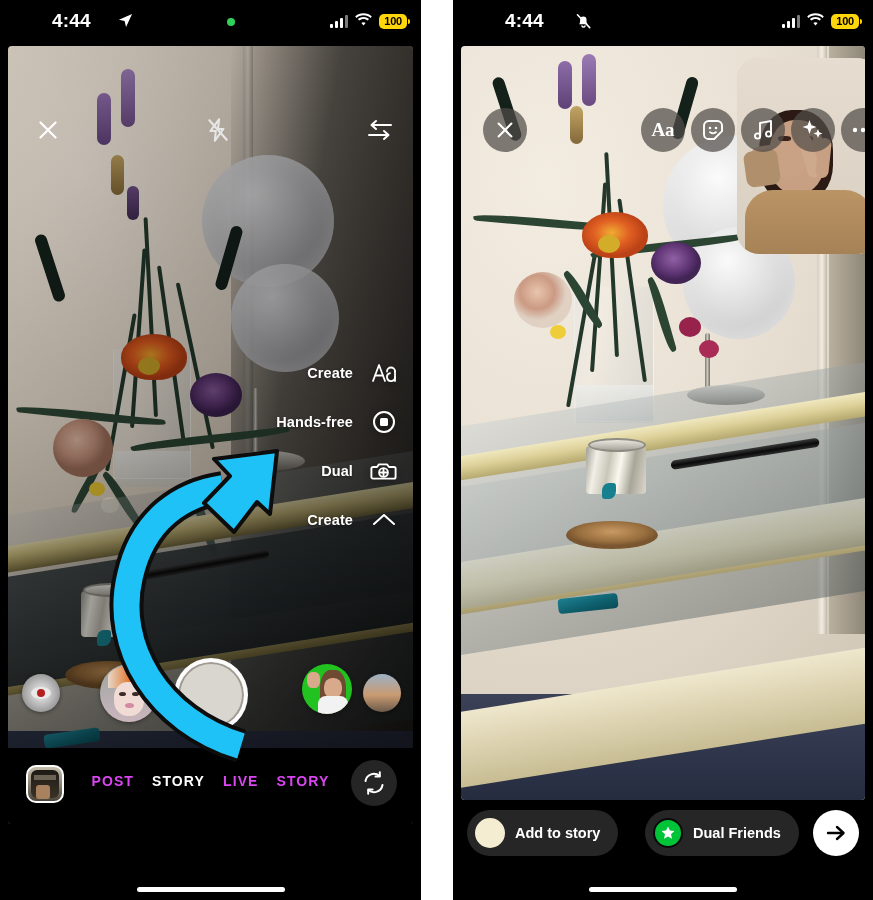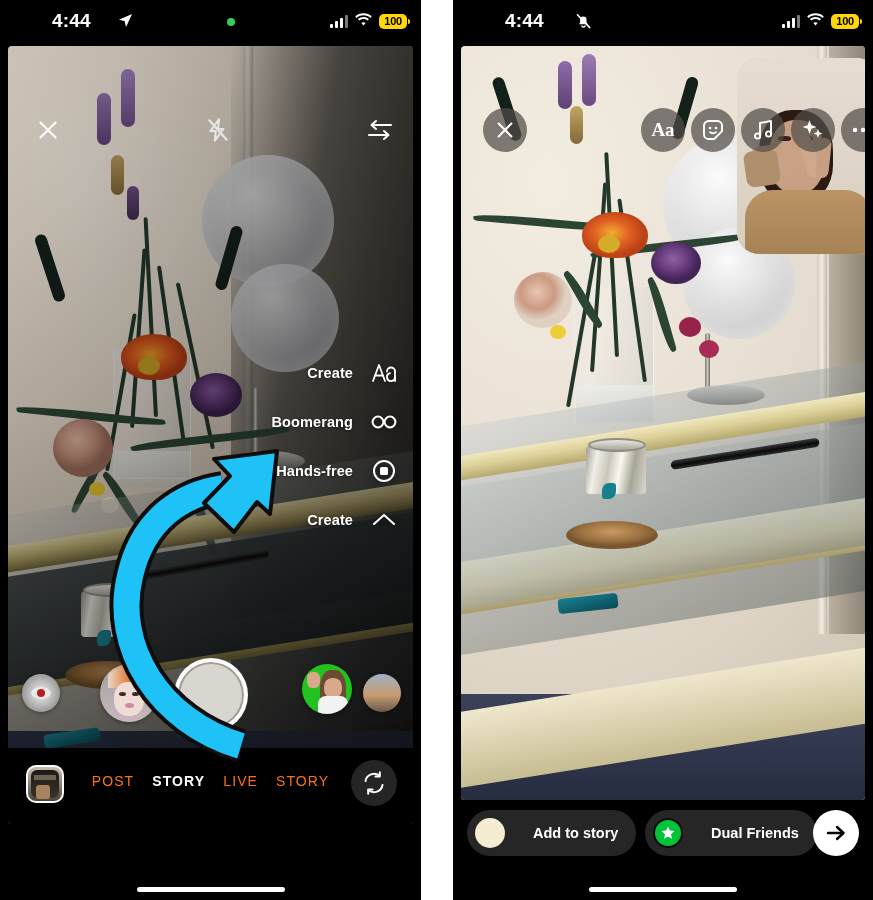--- a/index.html
+++ b/index.html
@@ -230,22 +230,22 @@
     position: absolute; left: 18px; top: 17px; width: 38px; height: 38px;
     border-radius: 10px; border: 2px solid #fff; overflow: hidden;
     background: linear-gradient(180deg,#c9bfae,#4a443a);
     cursor: pointer;
   }
   .modes {
     position: absolute; left: 50%; top: 25px; transform: translateX(-50%);
     display: flex; gap: 18px; align-items: baseline;
   }
   .mode {
-    font-size: 14px; letter-spacing: 1.1px; color: #f97316; cursor: pointer;
-    font-weight: normal;
+    font-size: 14px; letter-spacing: 1.1px; color: #d946ef; cursor: pointer;
+    font-weight: bold;
   }
   .mode.active { color: #fff; font-weight: bold; }
   .flip-btn {
     position: absolute; right: 16px; top: 12px; width: 46px; height: 46px;
     border-radius: 50%; background: #252525;
     display: flex; align-items: center; justify-content: center; cursor: pointer;
   }
 
   
   .topbar-right {
@@ -264,21 +264,21 @@
   }
   .pip-inner { position: absolute; inset: 0; background: #d7cdbf; }
 
   
   .actionbar {
     position: absolute; left: 0; right: 0; bottom: 0; height: 100px;
     background: #000; z-index: 30;
   }
   .pill {
     position: absolute; height: 46px; border-radius: 23px; background: #262626;
-    display: flex; align-items: center; gap: 28px; padding: 0 18px 0 8px;
+    display: flex; align-items: center; gap: 10px; padding: 0 18px 0 8px;
     cursor: pointer;
   }
   .pill-label { color: #fff; font-size: 14.5px; font-weight: bold; }
   .avatar-dot {
     width: 30px; height: 30px; border-radius: 50%;
     background: #f5edd2;
   }
   .cf-badge {
     width: 30px; height: 30px; border-radius: 50%; background: #00C437;
     display: flex; align-items: center; justify-content: center;
@@ -396,34 +396,36 @@
             <svg width="28" height="24" viewBox="0 0 28 24" fill="none" stroke="#fff" stroke-width="1.8" stroke-linecap="round" stroke-linejoin="round">
               <path d="M3 20 L9 4 L15 20"></path>
                 <path d="M5.2 14.5 H12.8"></path>
               <path d="M25 10.5 a4 4 0 0 0 -8 0"></path>
                 <path d="M25 10 V20"></path>
               <path d="M25 16 a4 4 0 1 1 -5 -3.8"></path>
             </svg>
           </span>
         </div>
         <div class="menu-row">
-          <span class="menu-label">Boomerang</span>
-          <span class="menu-icon">
-            <svg width="30" height="20" viewBox="0 0 30 20" fill="none" stroke="#fff" stroke-width="2">
-              <circle cx="9" cy="10" r="5.4"></circle>
-                <circle cx="21" cy="10" r="5.4"></circle>
-            </svg>
-          </span>
-        </div>
-        <div class="menu-row">
           <span class="menu-label">Hands-free</span>
           <span class="menu-icon">
             <svg width="26" height="26" viewBox="0 0 26 26" fill="none" stroke="#fff" stroke-width="2">
               <circle cx="13" cy="13" r="10"></circle>
               <rect x="9" y="9" width="8" height="8" rx="1.6" fill="#fff" stroke="none"></rect>
+            </svg>
+          </span>
+        </div>
+        <div class="menu-row">
+          <span class="menu-label">Dual</span>
+          <span class="menu-icon">
+            <svg width="28" height="24" viewBox="0 0 28 24" fill="none" stroke="#fff" stroke-width="1.9" stroke-linejoin="round">
+              <path d="M3 8 h4 l2-2.6 h8 L19 8 h5 a1.6 1.6 0 0 1 1.6 1.6 v8.4 a1.6 1.6 0 0 1 -1.6 1.6 H3 a1.6 1.6 0 0 1 -1.6 -1.6 V9.6 A1.6 1.6 0 0 1 3 8 z"></path>
+              <circle cx="13.5" cy="13.5" r="4.4"></circle>
+              <line x1="13.5" y1="10.6" x2="13.5" y2="16.4" stroke-linecap="round"></line>
+              <line x1="10.6" y1="13.5" x2="16.4" y2="13.5" stroke-linecap="round"></line>
             </svg>
           </span>
         </div>
         <div class="menu-row">
           <span class="menu-label">Create</span>
           <span class="menu-icon">
             <svg width="28" height="20" viewBox="0 0 28 20" fill="none" stroke="#fff" stroke-width="2" stroke-linecap="round" stroke-linejoin="round">
               <path d="M4 14 L14 5 L24 14"></path>
             </svg>
           </span>

